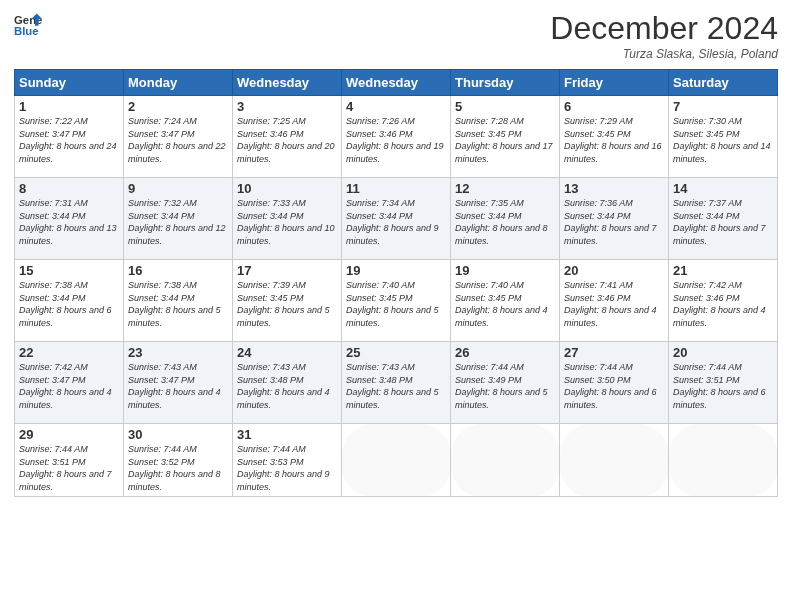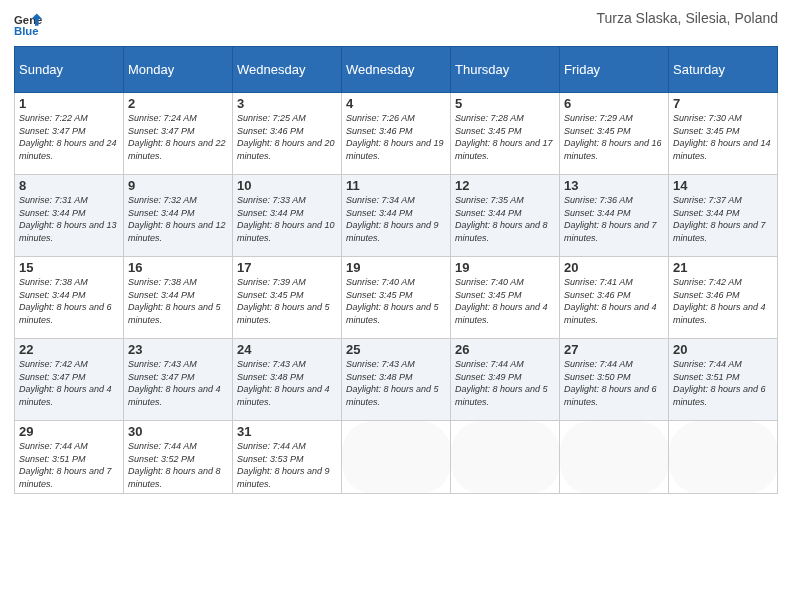--- a/index.html
+++ b/index.html
@@ -32,34 +32,35 @@
     }
     .title-block {
       text-align: right;
     }
     .month-title {
       font-size: 32px;
       color: #333;
       font-weight: normal;
     }
     .location {
-      font-size: 14px;
+      font-size: 12px;
       color: #555;
+      font-style: italic;
     }
     table {
       width: 100%;
       border-collapse: collapse;
       table-layout: fixed;
     }
     thead th {
       background-color: #2a6db5;
       color: #fff;
       font-size: 13px;
-      font-weight: normal;
-      padding: 15px 4px;
+      font-weight: bold;
+      padding: 5px 4px;
       text-align: left;
       border: 1px solid #1a5a9a;
     }
     tbody tr {
       vertical-align: top;
     }
     tbody td {
       border: 1px solid #ccc;
       padding: 3px 4px;
       font-size: 9.5px;
@@ -97,20 +98,21 @@
 <div class="page">
   <div class="header">
     <div class="logo">
       <svg class="logo-icon" viewBox="0 0 32 32">
         <text x="0" y="16" font-size="13" font-weight="bold" fill="#333">General</text>
         <text x="0" y="28" font-size="13" font-weight="bold" fill="#1a6bba">Blue</text>
         <polygon points="26,4 32,10 28,10 28,18 24,18 24,10 20,10" fill="#1a6bba"></polygon>
       </svg>
     </div>
     <div class="title-block">
+      <div class="month-title">December 2024</div>
       <div class="location">Turza Slaska, Silesia, Poland</div>
     </div>
   </div>
 
   <table>
     <thead>
       <tr id="header-row">
       <th>Sunday</th>
           <th>Monday</th>
           <th>Wednesday</th>

